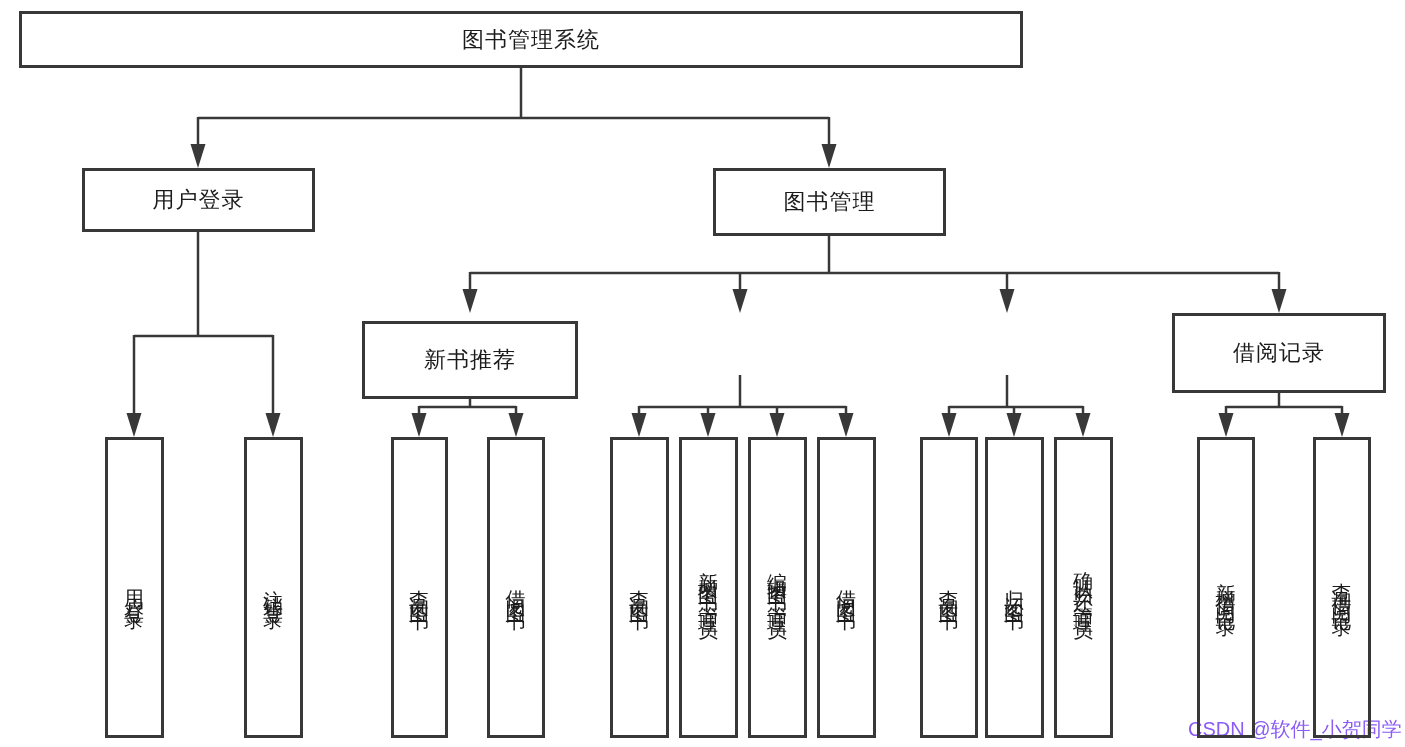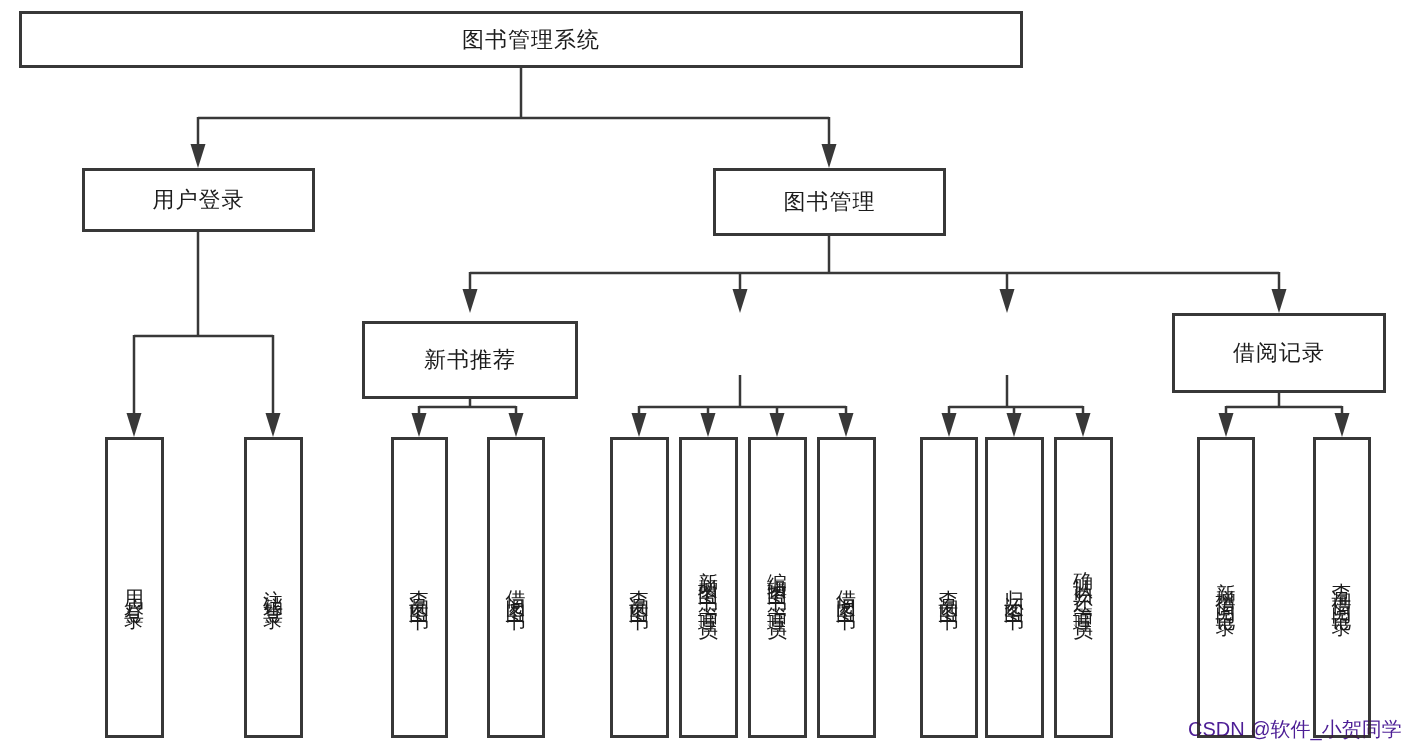--- a/index.html
+++ b/index.html
@@ -57,21 +57,21 @@
     letter-spacing: 7px;
     line-height: 1;
     white-space: nowrap;
   }
   #watermark {
     position: absolute;
     left: 1188px;
     top: 716px;
     z-index: 3;
     font-size: 20px;
-    color: #4c1d95;
+    color: #8b5cf6;
     mix-blend-mode: darken;
     white-space: nowrap;
   }
 </style>
 </head>
 <body>
 
 <div id="stage">
 
   <svg id="connectors" viewBox="0 0 1405 747" xmlns="http://www.w3.org/2000/svg">

